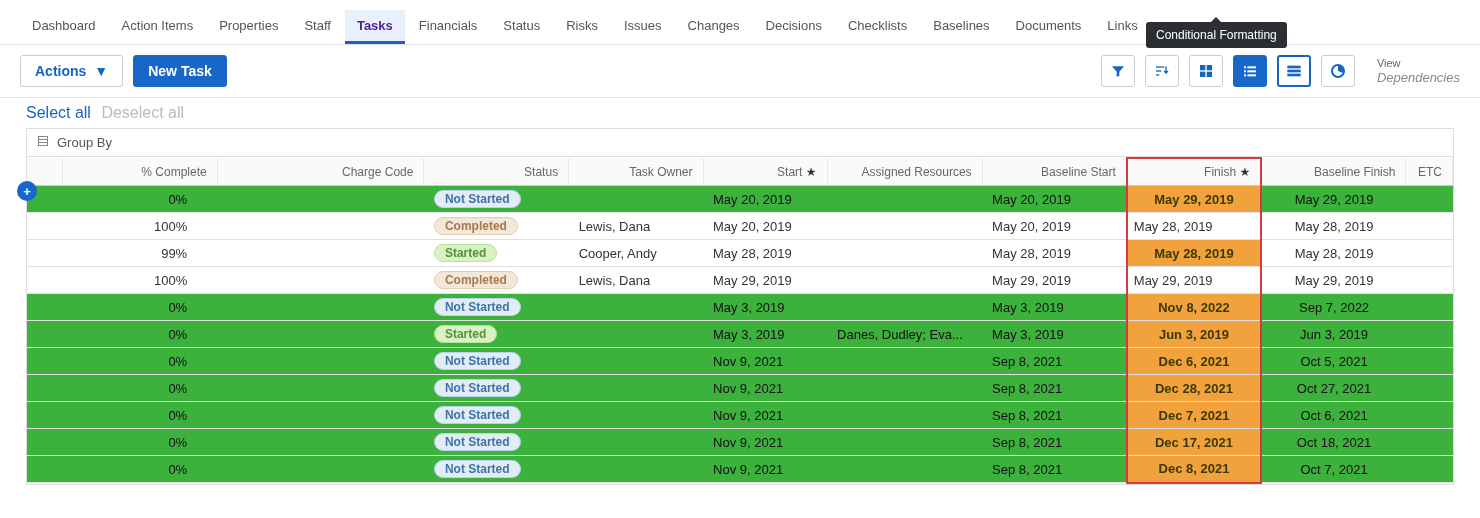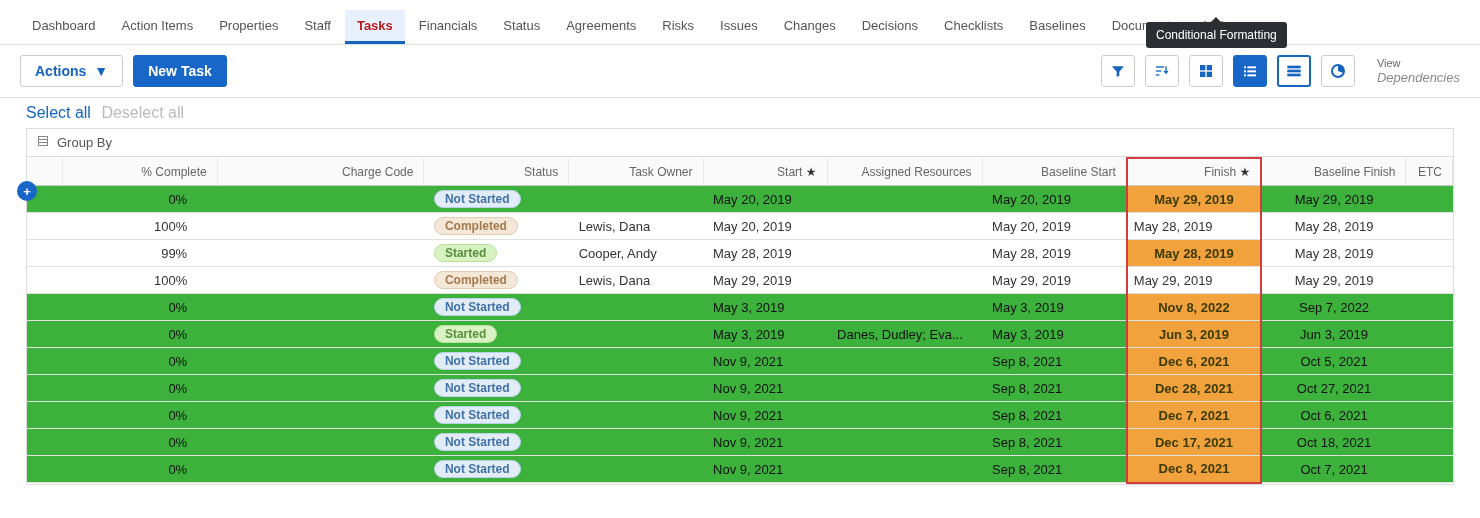--- a/index.html
+++ b/index.html
@@ -17,21 +17,21 @@
     border-bottom: 1px solid #e0e0e0;
     position: relative;
   }
   .tab {
     padding: 8px 12px;
     color: #555;
     cursor: pointer;
     white-space: nowrap;
   }
   .tab.active {
-    color: #b91c1c;
+    color: #4c1d95;
     font-weight: 600;
     background: #e8f0fe;
     border-bottom: 3px solid #1565c0;
   }
   .tooltip {
     position: absolute;
     top: 22px;
     background: #2b2f33;
     color: #fff;
     padding: 6px 10px;
@@ -226,21 +226,20 @@
 <body>
 
 <div class="tabs" id="tabs-row">
     <div class="tab">Dashboard</div>
     <div class="tab">Action Items</div>
     <div class="tab">Properties</div>
     <div class="tab">Staff</div>
     <div class="tab active">Tasks</div>
     <div class="tab">Financials</div>
     <div class="tab">Status</div>
-    <div class="tab">Agreements</div>
     <div class="tab">Risks</div>
     <div class="tab">Issues</div>
     <div class="tab">Changes</div>
     <div class="tab">Decisions</div>
     <div class="tab">Checklists</div>
     <div class="tab">Baselines</div>
     <div class="tooltip" style="left: 1146px;">Conditional Formatting</div>
     <div class="tab">Documents</div>
     <div class="tab">Links</div>
   </div>

